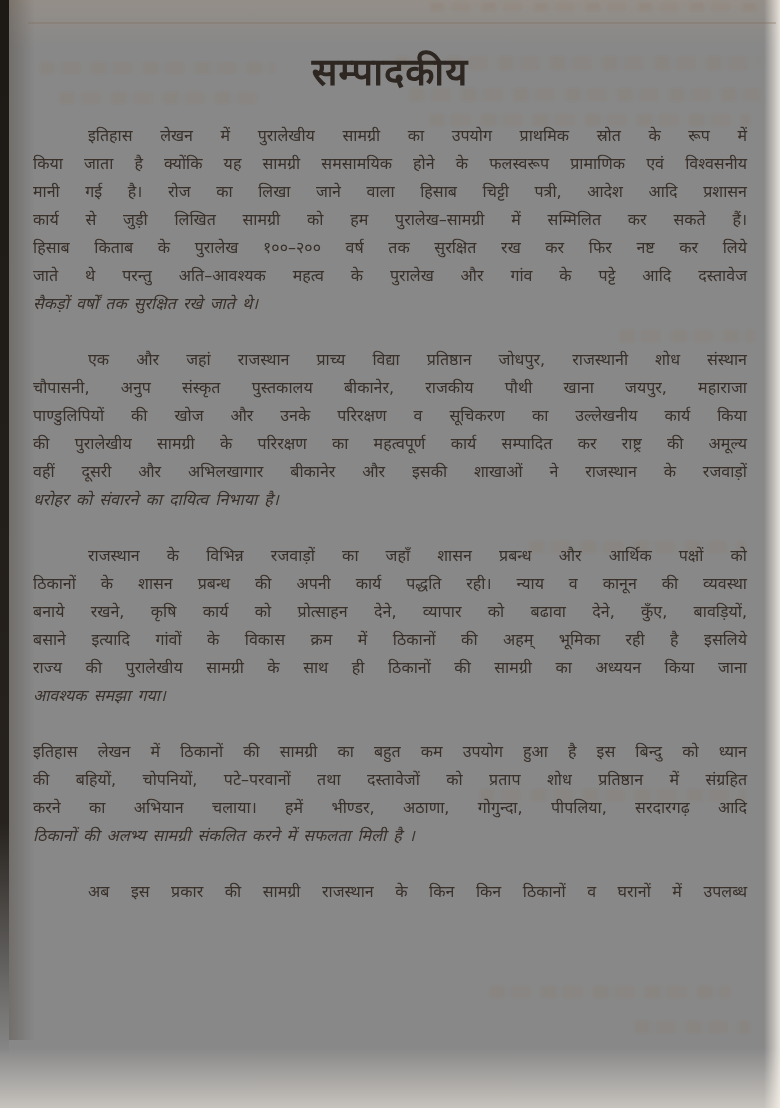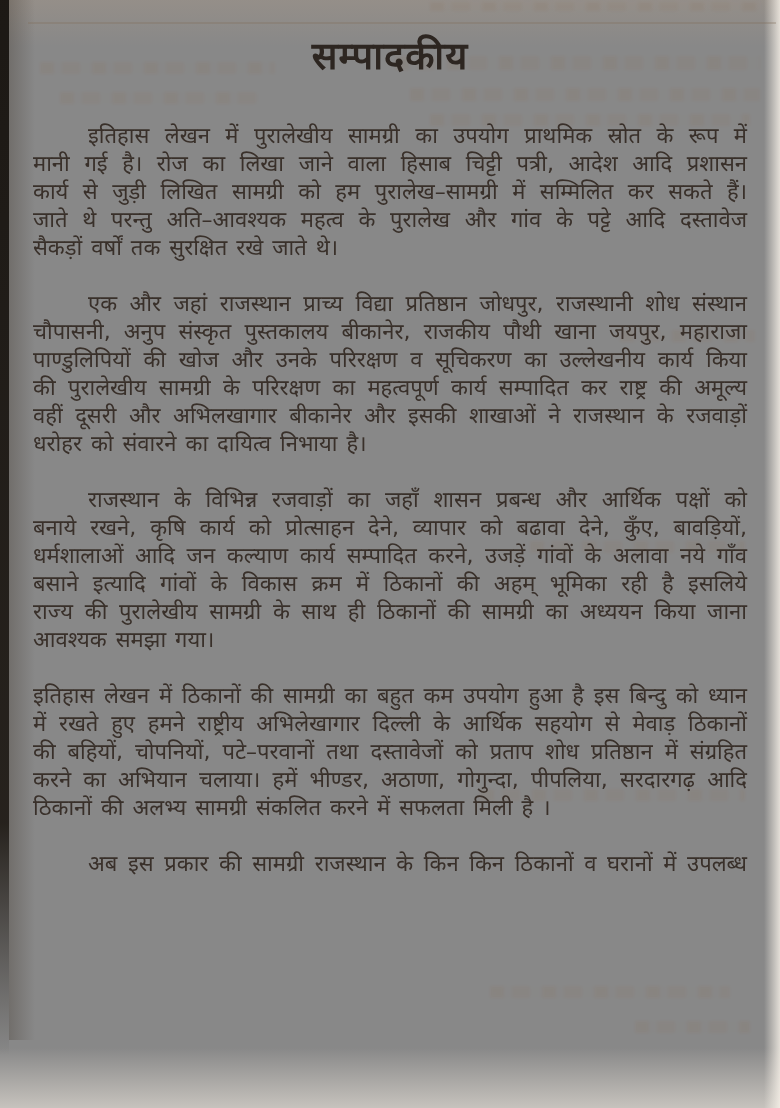--- a/index.html
+++ b/index.html
@@ -39,36 +39,36 @@
   .g4{left:410px;top:88px;width:350px;height:13px;}
   .g5{left:60px;top:92px;width:200px;}
   .g6{left:430px;top:114px;width:320px;}
   .g7{left:620px;top:330px;width:135px;}
   .g8{left:530px;top:541px;width:215px;}
   .g9{left:480px;top:789px;width:265px;}
   .g10{left:490px;top:986px;width:240px;}
   .g11{left:635px;top:1021px;width:115px;}
 
   .title{
-    position:absolute;left:0;top:28px;width:100%;
+    position:absolute;left:0;top:44px;width:100%;
     margin:0;text-align:center;
     font-size:38px;font-weight:bold;
     color:#2d2username 621;letter-spacing:1px;
     color:#2d2621;
   }
   .body-text{
     position:absolute;left:33px;top:122px;width:714px;
     color:#39302a;
-    font-size:22px;line-height:28px;
+    font-size:16px;line-height:28px;
     word-spacing:2px;
   }
   .paragraph{margin:0 0 28px 0;}
   .line{width:100%;text-align:justify;text-align-last:justify;white-space:normal;}
   .line.first{text-indent:55px;}
-  .line.lastline{text-align-last:left;}
+  .line.lastline{text-align-last:left;font-style:italic;}
 </style>
 </head>
 <body>
 
 <div class="page">
   <div class="tone-top"></div>
   <div class="tone-bottom"></div>
   <div class="tone-right"></div>
   <div class="spine"></div>
   <div class="spine-soft"></div>
@@ -84,44 +84,45 @@
   <div class="ghost g8"></div>
   <div class="ghost g9"></div>
   <div class="ghost g10"></div>
   <div class="ghost g11"></div>
 
   <h1 class="title">सम्पादकीय</h1>
 
   <div class="body-text" id="body-text">
       <div class="paragraph">
         <div class="line first">इतिहास लेखन में पुरालेखीय सामग्री का उपयोग प्राथमिक स्रोत के रूप में</div>
+        <div class="line">किया जाता है क्योंकि यह सामग्री समसामयिक होने के फलस्वरूप प्रामाणिक एवं विश्वसनीय</div>
         <div class="line">मानी गई है। रोज का लिखा जाने वाला हिसाब चिट्टी पत्री, आदेश आदि प्रशासन</div>
         <div class="line">कार्य से जुड़ी लिखित सामग्री को हम पुरालेख–सामग्री में सम्मिलित कर सकते हैं।</div>
+        <div class="line">हिसाब किताब के पुरालेख १००–२०० वर्ष तक सुरक्षित रख कर फिर नष्ट कर लिये</div>
         <div class="line">जाते थे परन्तु अति–आवश्यक महत्व के पुरालेख और गांव के पट्टे आदि दस्तावेज</div>
         <div class="line lastline">सैकड़ों वर्षों तक सुरक्षित रखे जाते थे।</div>
       </div>
       <div class="paragraph">
         <div class="line first">एक और जहां राजस्थान प्राच्य विद्या प्रतिष्ठान जोधपुर, राजस्थानी शोध संस्थान</div>
         <div class="line">चौपासनी, अनुप संस्कृत पुस्तकालय बीकानेर, राजकीय पौथी खाना जयपुर, महाराजा</div>
         <div class="line">पाण्डुलिपियों की खोज और उनके परिरक्षण व सूचिकरण का उल्लेखनीय कार्य किया</div>
         <div class="line">की पुरालेखीय सामग्री के परिरक्षण का महत्वपूर्ण कार्य सम्पादित कर राष्ट्र की अमूल्य</div>
         <div class="line">वहीं दूसरी और अभिलखागार बीकानेर और इसकी शाखाओं ने राजस्थान के रजवाड़ों</div>
         <div class="line lastline">धरोहर को संवारने का दायित्व निभाया है।</div>
       </div>
       <div class="paragraph">
         <div class="line first">राजस्थान के विभिन्न रजवाड़ों का जहाँ शासन प्रबन्ध और आर्थिक पक्षों को</div>
+        <div class="line">ठिकानों के शासन प्रबन्ध की अपनी कार्य पद्धति रही। न्याय व कानून की व्यवस्था</div>
         <div class="line">बनाये रखने, कृषि कार्य को प्रोत्साहन देने, व्यापार को बढावा देने, कुँए, बावड़ियों,</div>
-        <div class="line">धर्मशालाओं आदि जन कल्याण कार्य सम्पादित करने, उजड़ें गांवों के अलावा नये गाँव</div>
         <div class="line">बसाने इत्यादि गांवों के विकास क्रम में ठिकानों की अहम् भूमिका रही है इसलिये</div>
         <div class="line">राज्य की पुरालेखीय सामग्री के साथ ही ठिकानों की सामग्री का अध्ययन किया जाना</div>
         <div class="line lastline">आवश्यक समझा गया।</div>
       </div>
       <div class="paragraph">
         <div class="line">इतिहास लेखन में ठिकानों की सामग्री का बहुत कम उपयोग हुआ है इस बिन्दु को ध्यान</div>
-        <div class="line">में रखते हुए हमने राष्ट्रीय अभिलेखागार दिल्ली के आर्थिक सहयोग से मेवाड़ ठिकानों</div>
         <div class="line">की बहियों, चोपनियों, पटे–परवानों तथा दस्तावेजों को प्रताप शोध प्रतिष्ठान में संग्रहित</div>
         <div class="line">करने का अभियान चलाया। हमें भीण्डर, अठाणा, गोगुन्दा, पीपलिया, सरदारगढ़ आदि</div>
         <div class="line lastline">ठिकानों की अलभ्य सामग्री संकलित करने में सफलता मिली है ।</div>
       </div>
       <div class="paragraph">
         <div class="line first">अब इस प्रकार की सामग्री राजस्थान के किन किन ठिकानों व घरानों में उपलब्ध</div>
       </div>
     </div>
 </div>
 

